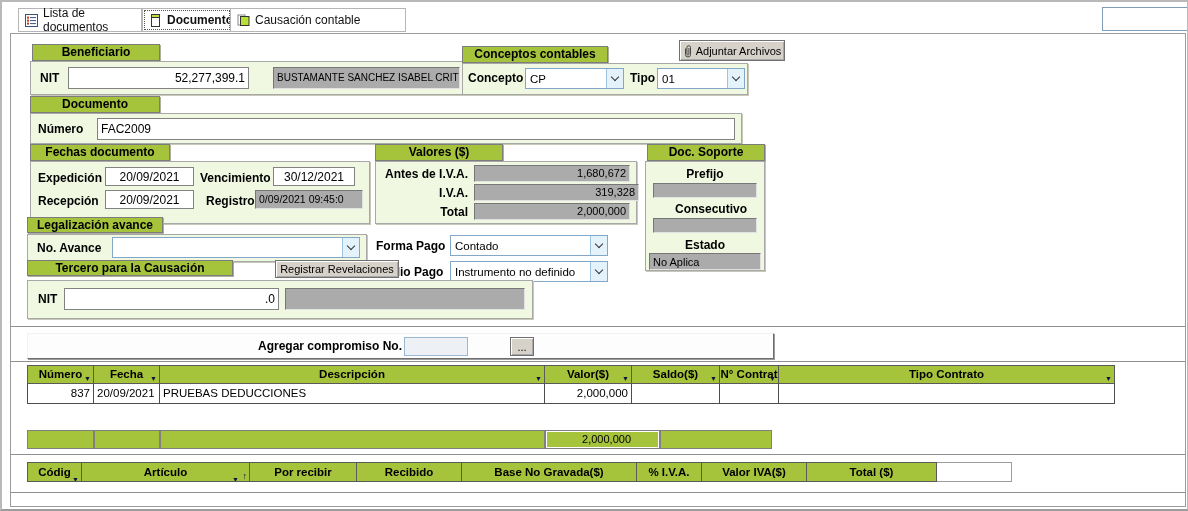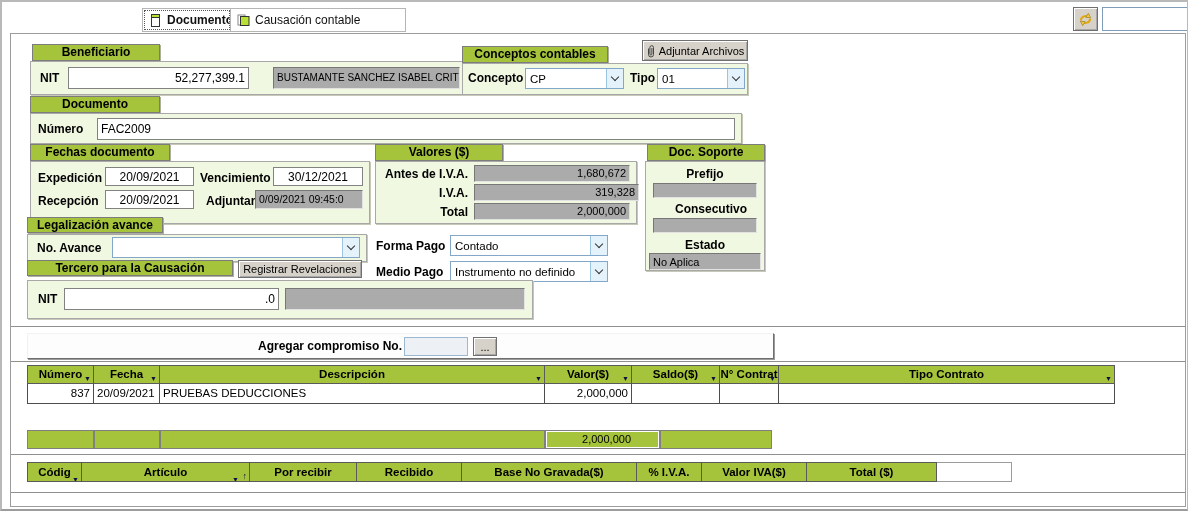--- a/index.html
+++ b/index.html
@@ -22,21 +22,21 @@
   .inp { position:absolute; background:#fff; border:1px solid #828282; font-size:12px; font-family:"Liberation Sans",sans-serif; padding:0 3px; }
   .right { text-align:right; }
   .center { text-align:center; }
   .gray { position:absolute; background:#ababab; border:1px solid; border-color:#777 #e2e2e2 #e2e2e2 #777;
           font-size:11px; line-height:17px; padding:0 3px; color:#000; overflow:hidden; white-space:nowrap; }
   .combo { position:absolute; background:#fff; border:1px solid #82a7c8; display:flex; align-items:center; font-size:11.5px; }
   .combo .txt { flex:1; padding:0 4px; overflow:hidden; white-space:nowrap; }
   .combo .arr { width:17px; align-self:stretch; background:#e4f2fc; border-left:1px solid #9cc3e0; display:flex; align-items:center; justify-content:center; }
   .chev { width:6px; height:6px; border-right:1.5px solid #333; border-bottom:1.5px solid #333; transform:rotate(45deg); margin-top:-3px; }
   .btn { position:absolute; background:#d6d2c9; border:1px solid #707070; box-shadow:inset 1px 1px 0 #fff, inset -1px -1px 0 #a8a8a8;
-         font-size:11px; display:flex; align-items:center; justify-content:center; gap:3px; color:#000; cursor:default; }
+         font-size:11px; display:flex; align-items:center; justify-content:center; gap:3px; color:#000; cursor:default;margin-left:37px; }
   .sep { position:absolute; left:9px; width:1174px; height:2px; border-top:1px solid #8f8f8f; border-bottom:1px solid #fff; }
 
   
   .tgrid { position:absolute; display:grid; }
   .th { background:#a5c33b; border:1px solid #5a5a5a; border-left-width:0; font-size:11.5px; font-weight:bold;
         text-align:center; line-height:17px; height:19px; position:relative; white-space:nowrap; overflow:hidden; }
   .th:first-child { border-left-width:1px; }
   .farr { position:absolute; right:2px; top:4px; font-size:7px; color:#101040; }
   .td { background:#fff; border:1px solid #4d4d4d; border-left-width:0; border-top-width:0; font-size:11.5px; line-height:18px; height:20px;
         padding:0 3px; white-space:nowrap; overflow:hidden; }
@@ -46,20 +46,34 @@
   .t2h { background:#a5c33b; border:1px solid #5a5a5a; border-left-width:0; font-size:11.5px; font-weight:bold; text-align:center;
          line-height:18px; height:20px; position:relative; white-space:nowrap; overflow:hidden; }
   .t2h:first-child { border-left-width:1px; }
   .t2h.empty { background:#fff; border-color:#9c9c9c; }
 </style>
 </head>
 <body>
 
 <div class="root">
 
+  <div class="tab" style="left:16px;width:124px;">
+    <span class="ticon">
+      <svg viewBox="0 0 13 13">
+          <rect x="0.5" y="0.5" width="12" height="12" fill="#fff" stroke="#39527d"></rect>
+          <rect x="2" y="2.6" width="2" height="2" fill="#c23a2a"></rect>
+          <rect x="2" y="5.6" width="2" height="2" fill="#c23a2a"></rect>
+          <rect x="2" y="8.6" width="2" height="2" fill="#c23a2a"></rect>
+          <line x1="5" y1="3.6" x2="11" y2="3.6" stroke="#39527d"></line>
+          <line x1="5" y1="6.6" x2="11" y2="6.6" stroke="#39527d"></line>
+          <line x1="5" y1="9.6" x2="11" y2="9.6" stroke="#39527d"></line>
+        </svg>
+    </span>
+    <span>Lista de documentos</span>
+  </div>
   <div class="tab active" style="left:140px;width:90px;">
     <span class="ticon">
       <svg viewBox="0 0 13 13">
           <rect x="2.5" y="0.5" width="8" height="12" fill="#fff" stroke="#333"></rect>
           <rect x="2.5" y="0.5" width="8" height="3" fill="#b9e036" stroke="#333"></rect>
         </svg>
     </span>
     <span>Documento</span>
   </div>
   <div class="tab" style="left:228px;width:176px;">
@@ -120,24 +134,24 @@
   <div class="hdr" style="left:28px;top:94px;width:130px;">Documento</div>
   <div class="panel" style="left:28px;top:111px;width:712px;height:31px;"></div>
   <div class="lbl" style="left:36px;top:120px;">Número</div>
   <input class="inp" style="left: 95px; top: 116px; width: 638px; height: 22px;" value="FAC2009">
 
   <div class="hdr" style="left:28px;top:142px;width:140px;">Fechas documento</div>
   <div class="panel" style="left:28px;top:159px;width:340px;height:63px;"></div>
   <div class="lbl" style="left:36px;top:169px;">Expedición</div>
   <input class="inp center" style="left: 103px; top: 165px; width: 89px; height: 19px;" value="20/09/2021">
   <div class="lbl" style="left:198px;top:169px;">Vencimiento</div>
-  <input class="inp center" style="left: 271px; top: 165px; width: 90px; height: 19px; text-align: center;" value="30/12/2021">
+  <input class="inp center" style="left: 271px; top: 165px; width: 82px; height: 19px; text-align: center;" value="30/12/2021">
   <div class="lbl" style="left:36px;top:192px;">Recepción</div>
   <input class="inp center" style="left: 103px; top: 188px; width: 89px; height: 19px;" value="20/09/2021">
-  <div class="lbl" style="left:204px;top:192px;">Adjuntar</div>
+  <div class="lbl" style="left:204px;top:192px;">Registro</div>
   <div class="gray" style="left:253px;top:188px;width:108px;height:19px;font-size:10.5px;">0/09/2021 09:45:0</div>
 
   <div class="hdr" style="left:373px;top:142px;width:128px;">Valores ($)</div>
   <div class="panel" style="left:373px;top:159px;width:262px;height:63px;"></div>
   <div class="lbl right" style="left:378px;top:165px;width:88px;">Antes de I.V.A.</div>
   <div class="gray right" style="left:472px;top:163px;width:156px;height:17px;line-height:15px;">1,680,672</div>
   <div class="lbl right" style="left:378px;top:184px;width:88px;">I.V.A.</div>
   <div class="gray right" style="left:472px;top:182px;width:165px;height:17px;line-height:15px;">319,328</div>
   <div class="lbl right" style="left:378px;top:203px;width:88px;">Total</div>
   <div class="gray right" style="left:472px;top:201px;width:156px;height:17px;line-height:15px;">2,000,000</div>

